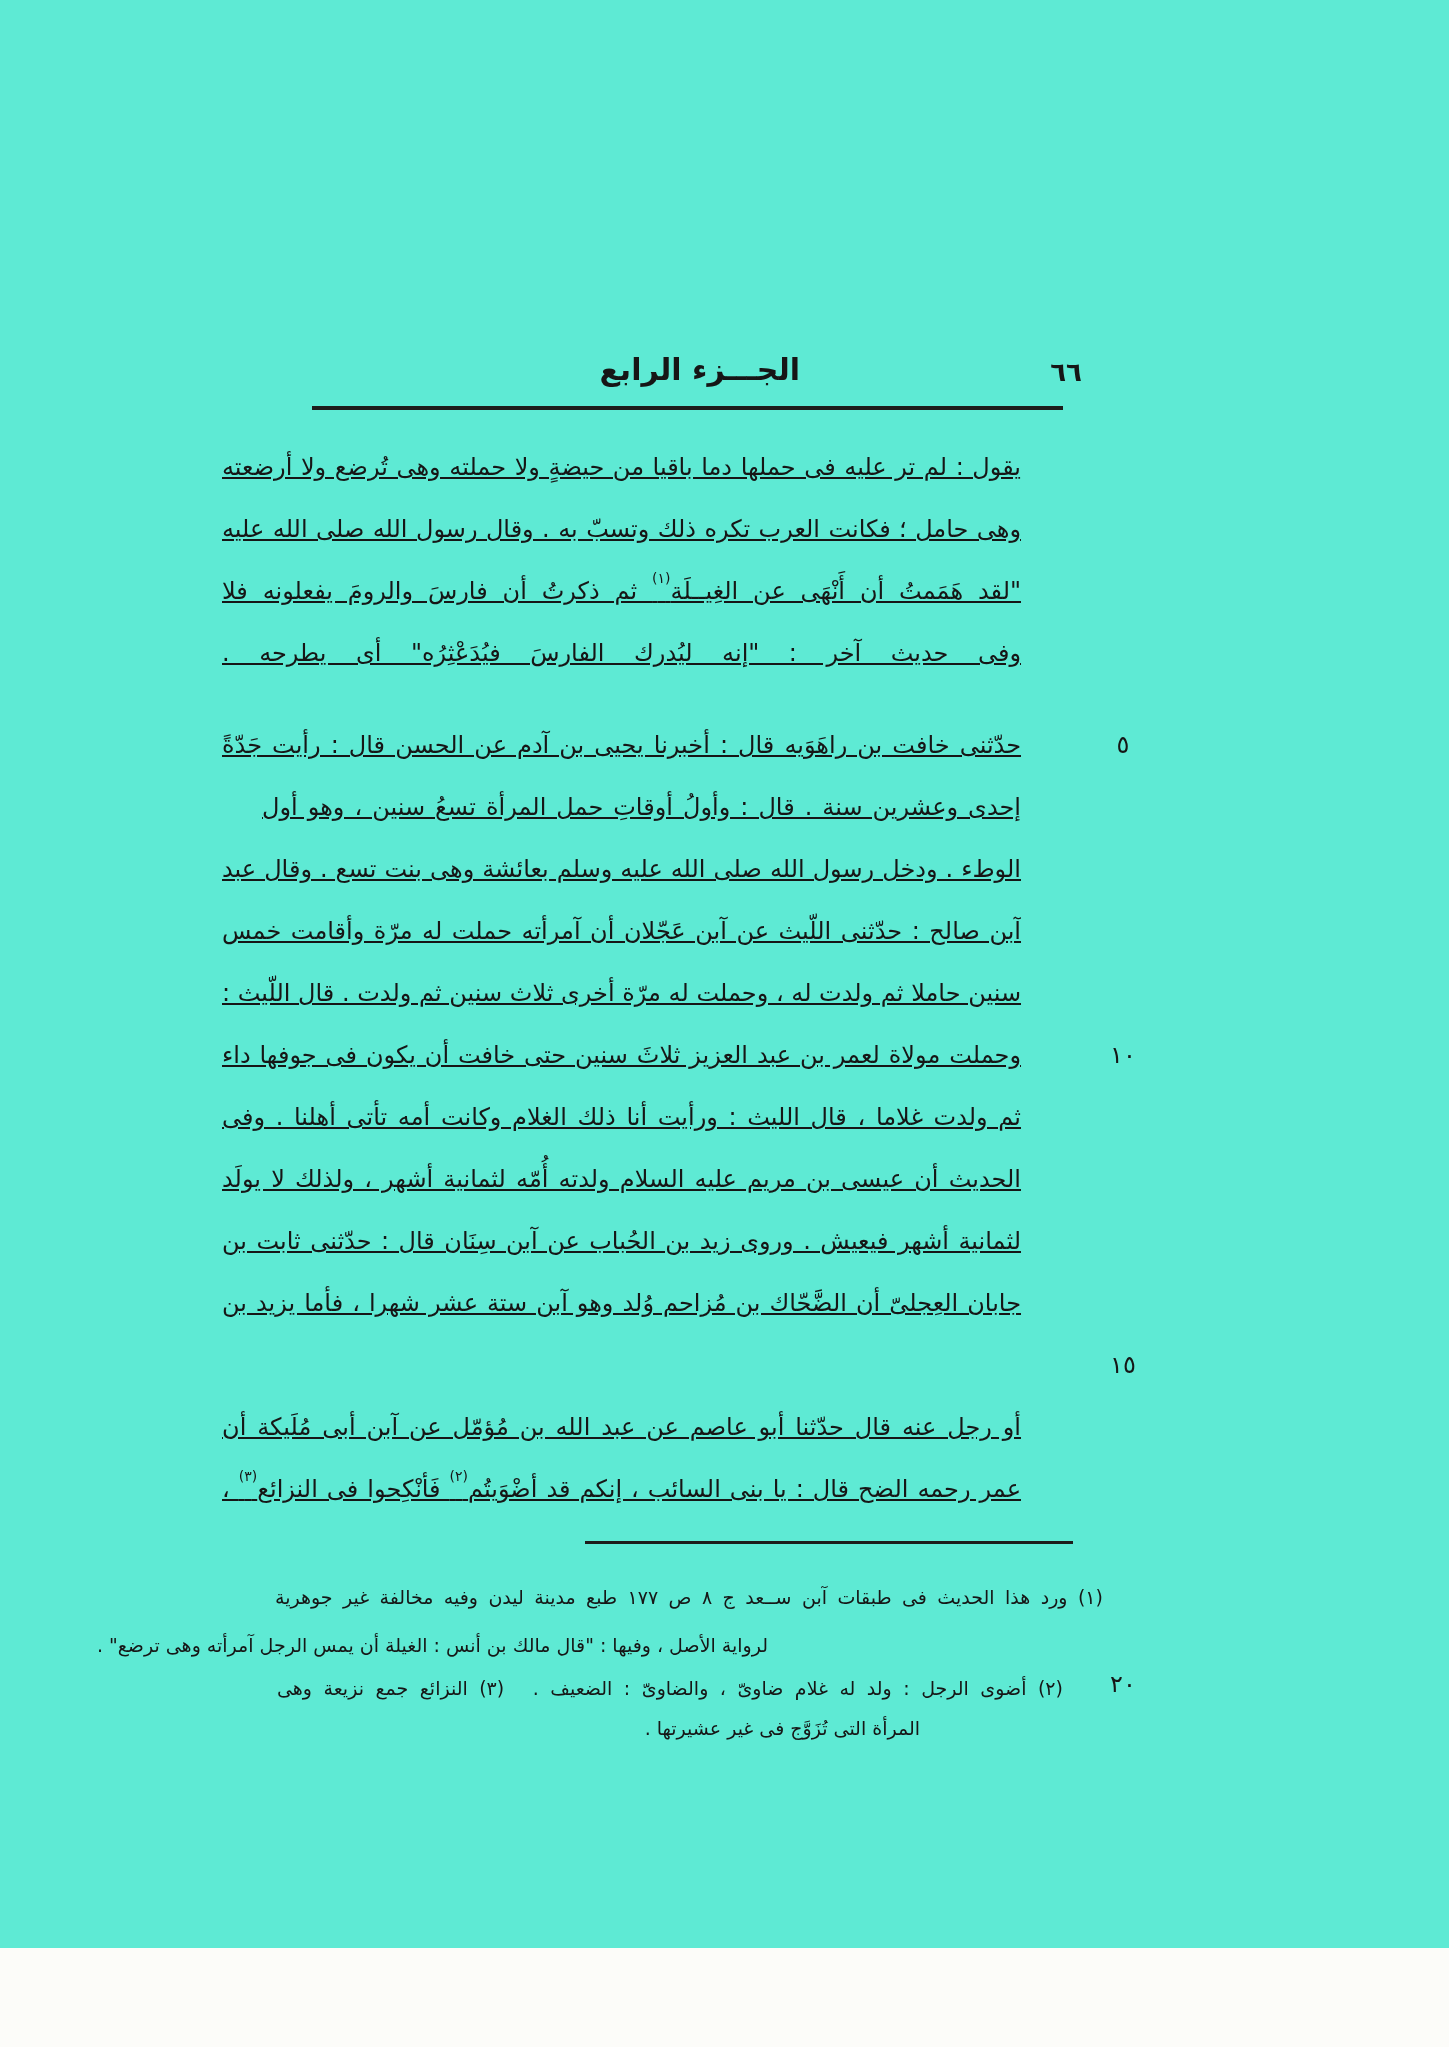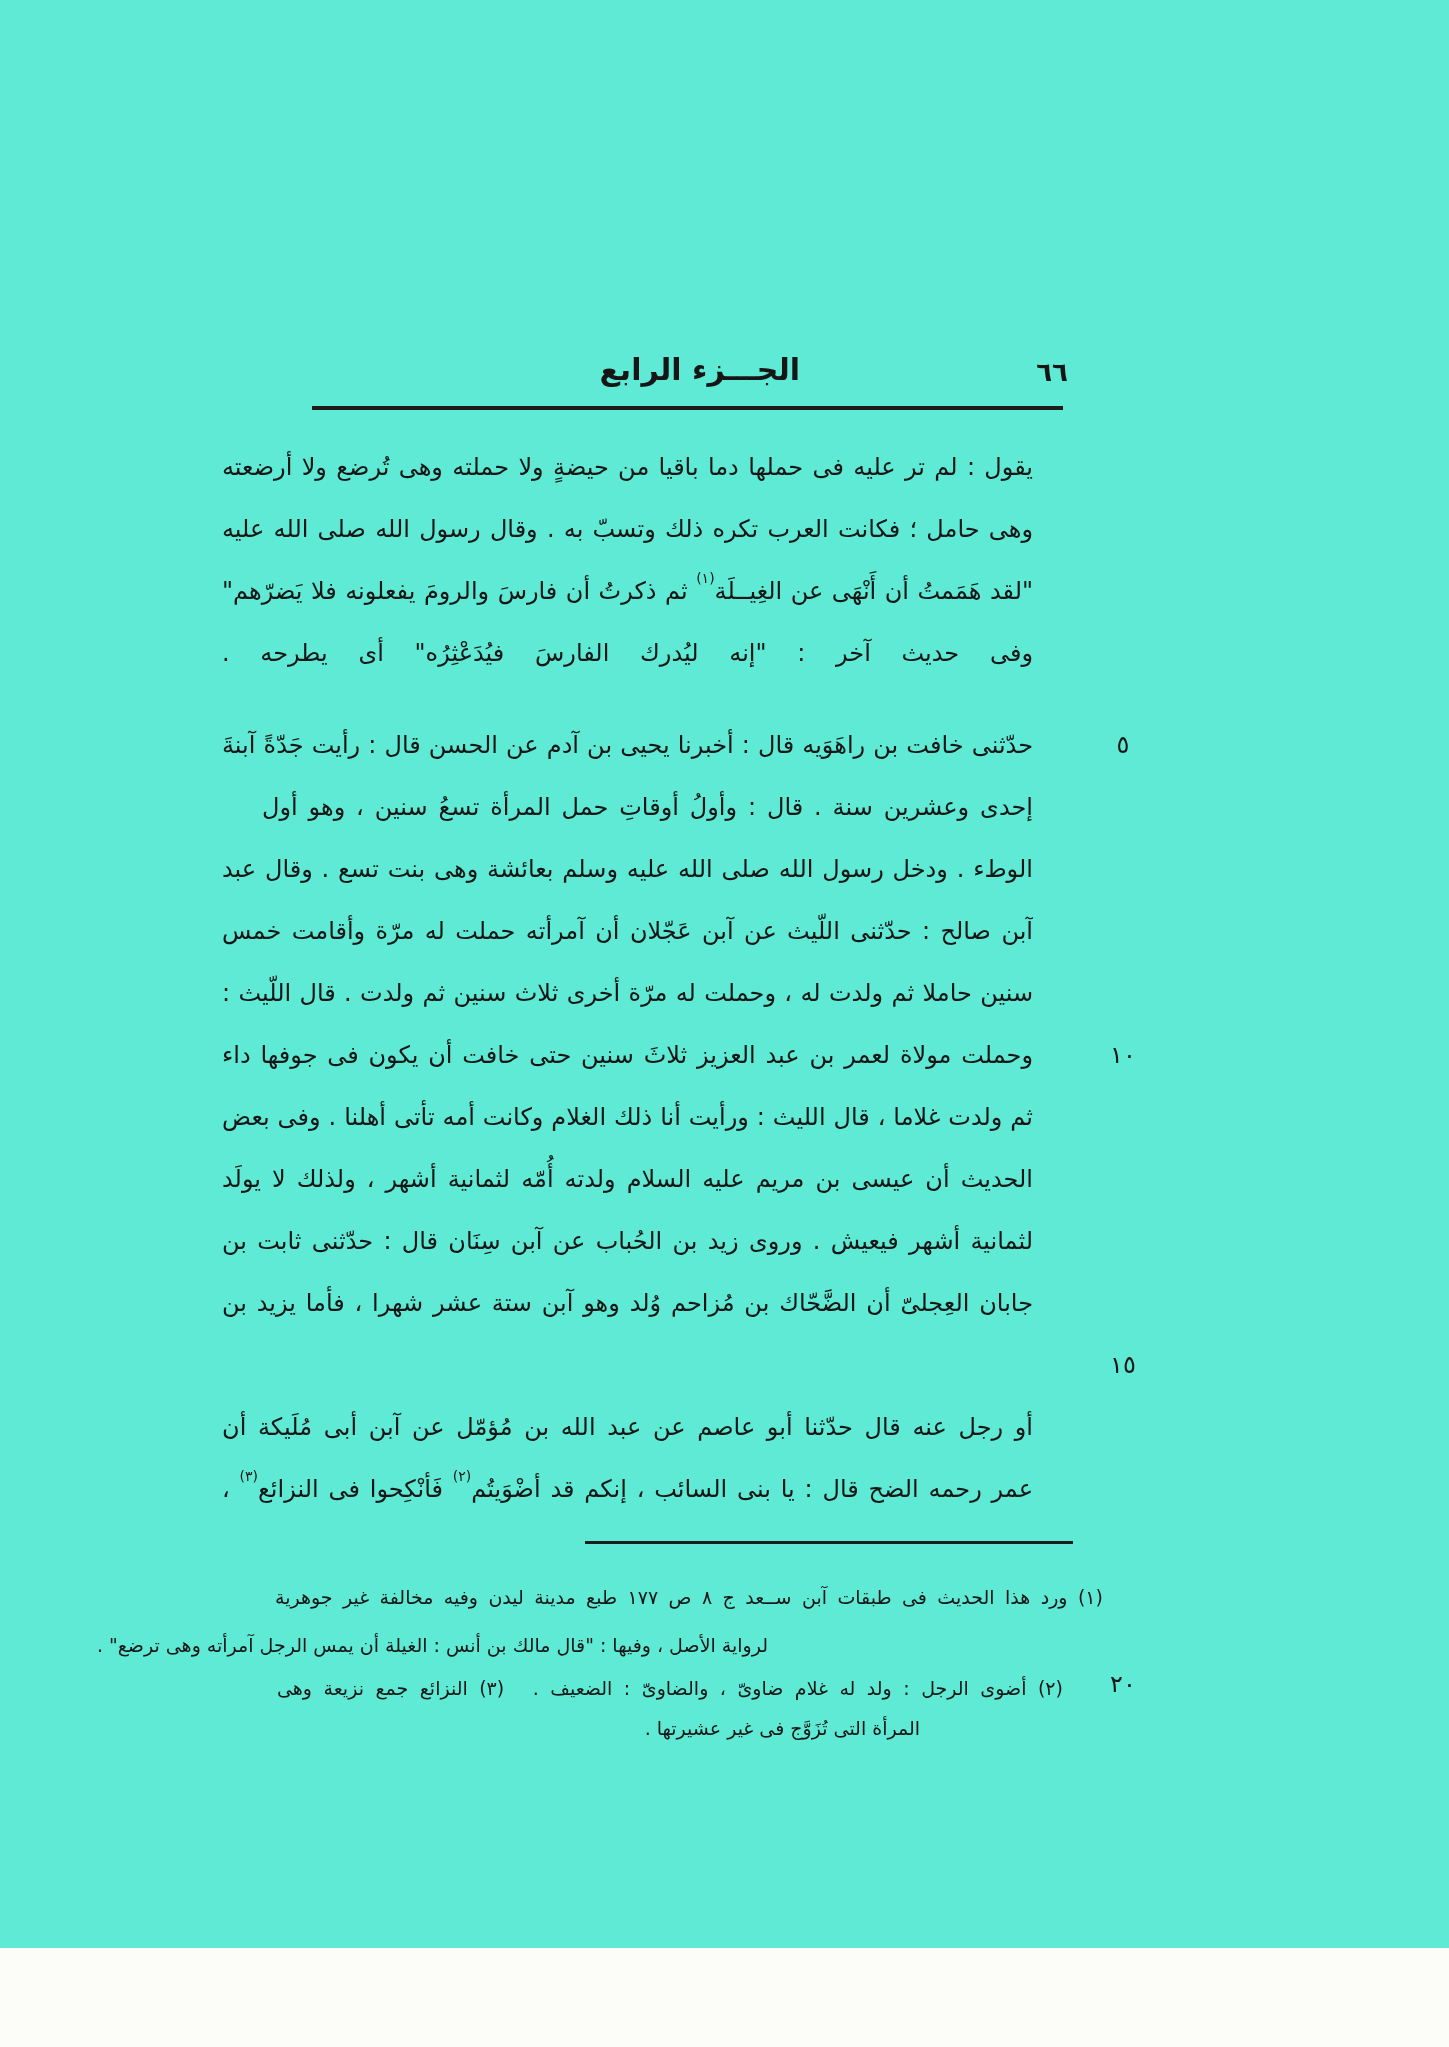--- a/index.html
+++ b/index.html
@@ -11,37 +11,38 @@
     color:#161616;
     overflow:hidden;
   }
   .header-title{
     position:absolute;left:600px;top:344px;width:200px;height:52px;
     line-height:52px;text-align:center;
     font-size:30px;font-weight:bold;white-space:nowrap;
   }
   .page-number{
     position:absolute;left:1022px;top:350px;width:60px;height:44px;
-    line-height:44px;text-align:center;
+    line-height:44px;text-align:right;
     font-size:26px;font-weight:bold;
   }
   .header-rule{
     position:absolute;left:312px;top:406px;width:751px;height:4px;
     background:#1d1d1b;
   }
   .body-block{
     position:absolute;left:222px;top:0;width:815px;height:2047px;
     direction:rtl;
   }
   .body-line{
-    position:absolute;left:0;right:4px;height:62px;line-height:62px;
+    position:absolute;left:0;right:16px;height:62px;line-height:62px;
     font-size:24px;
     text-align:justify;text-align-last:justify;
     overflow:hidden;
     direction:rtl;
+    text-decoration:underline;
   }
   .supmark{
     font-size:14px;
     vertical-align:16px;
     line-height:0;
   }
   .margin-num{
     position:absolute;left:1098px;width:50px;height:62px;line-height:62px;
     text-align:center;font-size:24px;
   }

